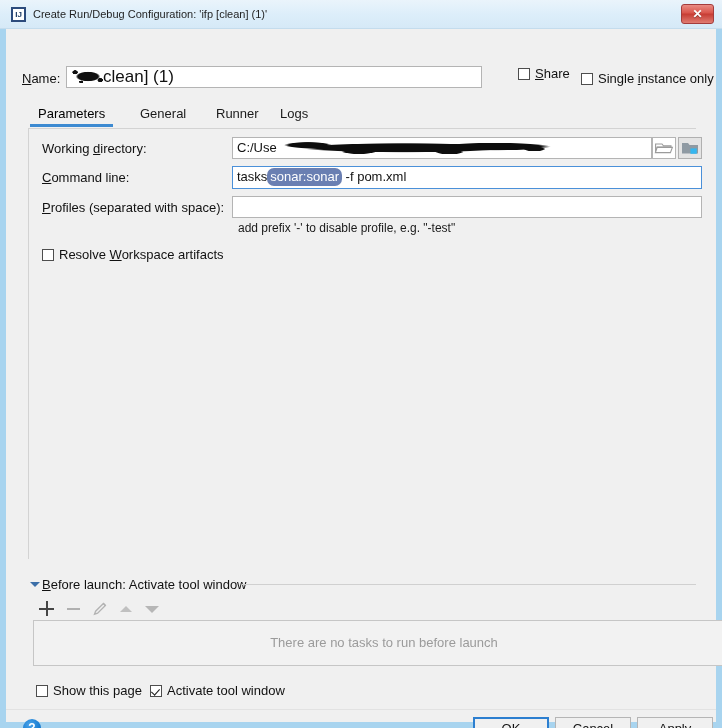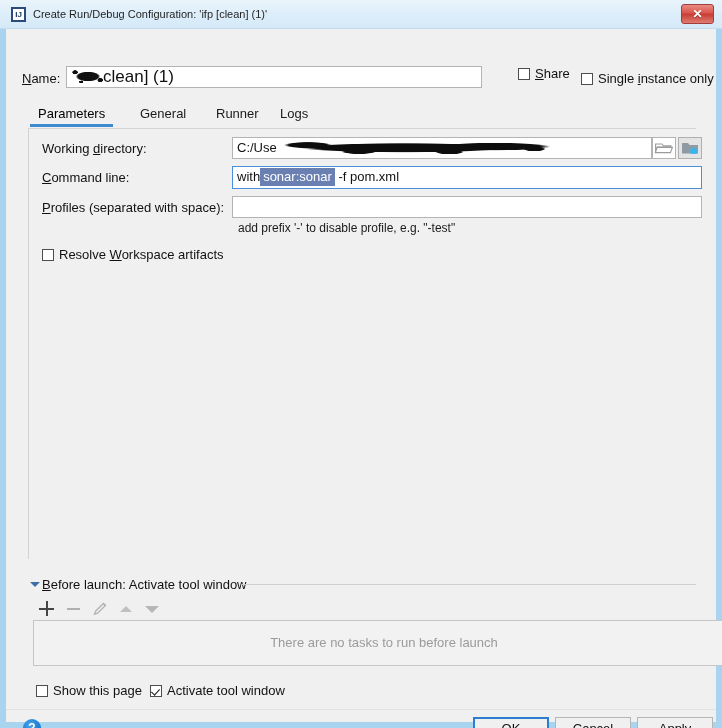--- a/index.html
+++ b/index.html
@@ -241,20 +241,21 @@
   }
   .cl-field {
     left: 226px; top: 137px;
     width: 470px; height: 23px;
     border: 1px solid #4a90d9;
   }
   .cl-field .sel {
     background: #6a7fb2;
     color: #ffffff;
     padding: 1px 3px 2px 3px;
+    border-radius: 7px;
   }
   .pf-field {
     left: 226px; top: 167px;
     width: 470px; height: 22px;
   }
 
   .btn-icon {
     position: absolute;
     box-sizing: border-box;
     cursor: pointer;
@@ -460,21 +461,21 @@
       </svg>
     </div>
     <div class="btn-icon module-btn">
       <svg width="22" height="20" viewBox="0 0 22 20">
         <path d="M3 5 h6 l1.6 2 H19 v8.6 H3 z" fill="#8f9aa3"></path>
         <rect x="11.4" y="10.4" width="6.4" height="5.4" fill="#35b6ef"></rect>
       </svg>
     </div>
 
     <div class="row-label cl-label"><span class="u">C</span>ommand line:</div>
-    <div class="field cl-field"><span>with</span><span class="sel">sonar:sonar</span><span> -f pom.xml</span></div>
+    <div class="field cl-field"><span>tasks</span><span class="sel">sonar:sonar</span><span> -f pom.xml</span></div>
 
     <div class="row-label pf-label"><span class="u">P</span>rofiles (separated with space):</div>
     <div class="field pf-field"></div>
     <div class="hint">add prefix '-' to disable profile, e.g. "-test"</div>
 
     <div class="cb resolve-cb">
       <span class="box"></span>Resolve <span class="u">W</span>orkspace artifacts
     </div>
 
     <div class="bl-tri"></div>

